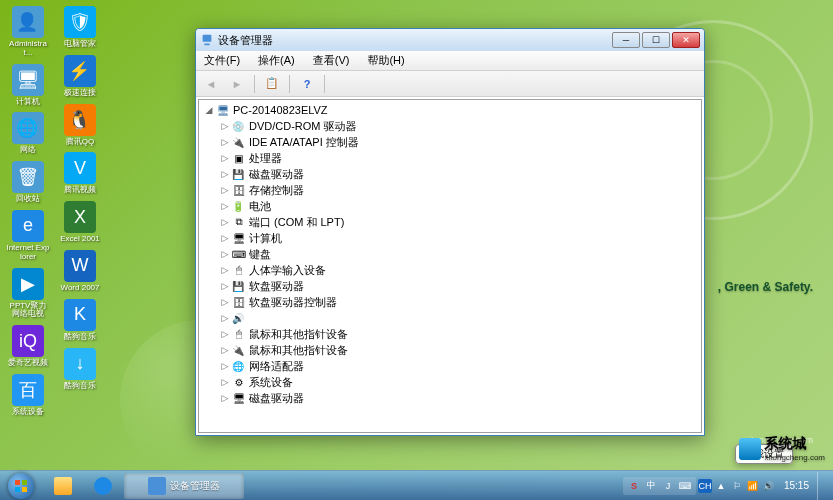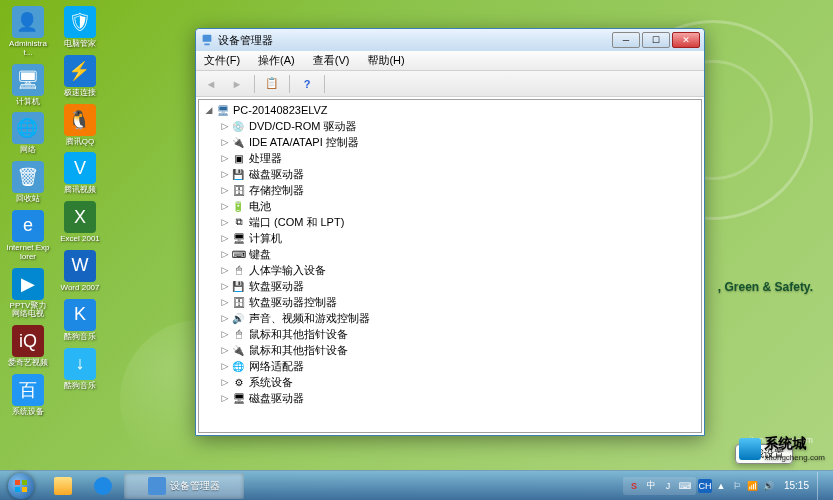--- a/index.html
+++ b/index.html
@@ -96,21 +96,21 @@
       </div>
       <div class="desktop-icon">
         <div class="icon-img" style="background:#1E88E5">e</div>
         <div class="icon-label">Internet Explorer</div>
       </div>
       <div class="desktop-icon">
         <div class="icon-img" style="background:#0288D1">▶</div>
         <div class="icon-label">PPTV聚力网络电视</div>
       </div>
       <div class="desktop-icon">
-        <div class="icon-img" style="background:#7f1d1d">iQ</div>
+        <div class="icon-img" style="background:#6d28d9">iQ</div>
         <div class="icon-label">爱奇艺视频</div>
       </div>
       <div class="desktop-icon">
         <div class="icon-img" style="background:#2196F3">百</div>
         <div class="icon-label">系统设备</div>
       </div>
       <div class="desktop-icon">
         <div class="icon-img" style="background:#03A9F4">🛡</div>
         <div class="icon-label">电脑管家</div>
       </div>
@@ -236,21 +236,20 @@
               <span>软盘驱动器</span>
             </div>
             <div class="tree-node">
               <span class="expander">▷</span>
               <span class="node-icon">🗄</span>
               <span>软盘驱动器控制器</span>
             </div>
             <div class="tree-node">
               <span class="expander">▷</span>
               <span class="node-icon">🔊</span>
-              <span>声音、视频和游戏控制器</span>
             </div>
             <div class="tree-node">
               <span class="expander">▷</span>
               <span class="node-icon">🖱</span>
               <span>鼠标和其他指针设备</span>
             </div>
             <div class="tree-node">
               <span class="expander">▷</span>
               <span class="node-icon">🔌</span>
               <span>鼠标和其他指针设备</span>

